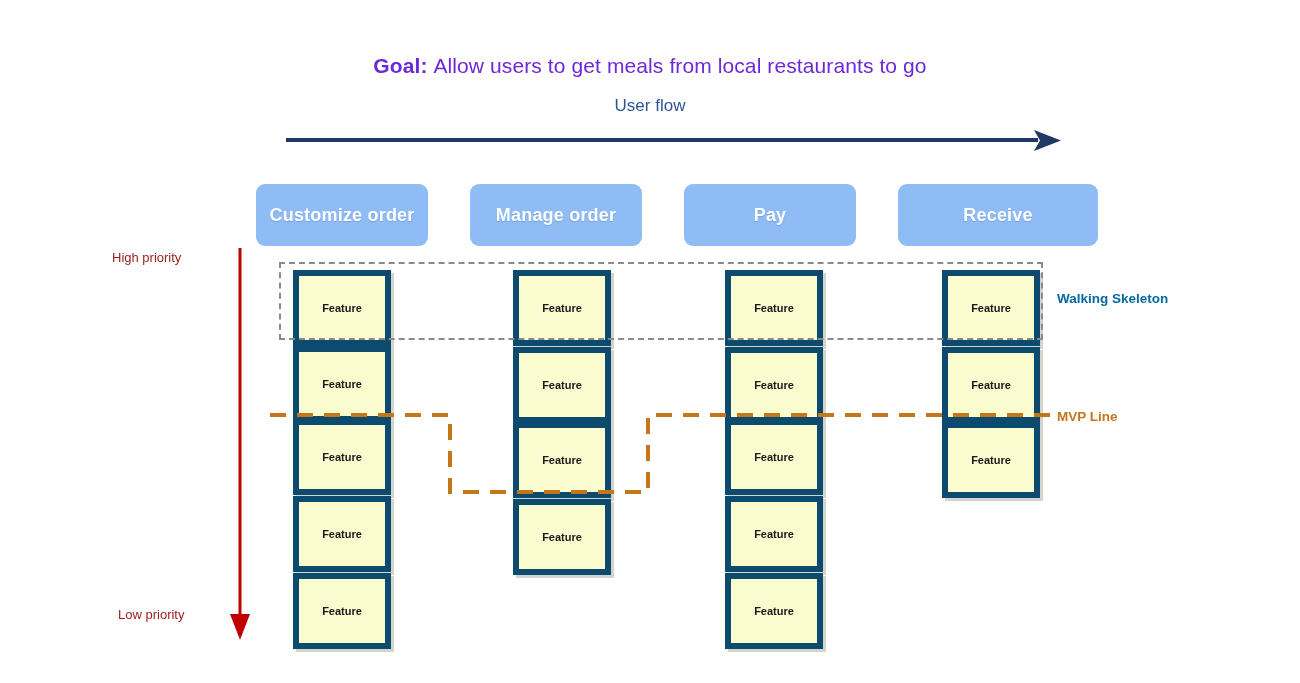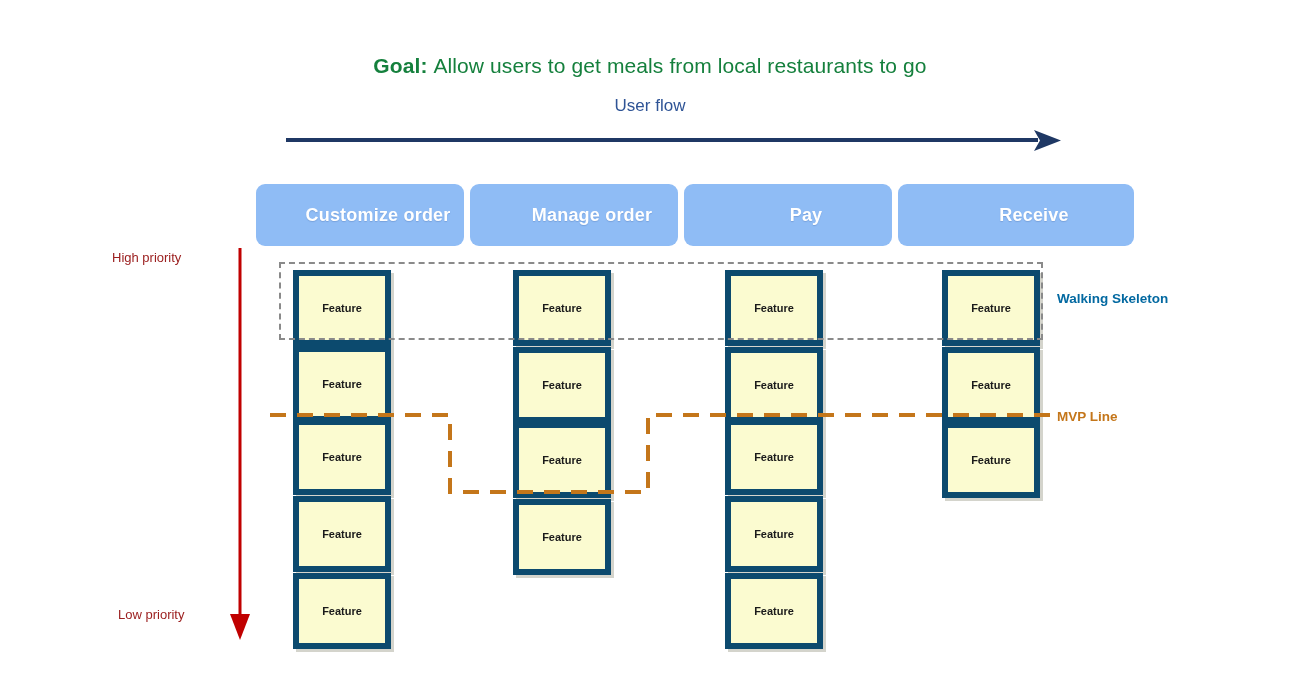--- a/index.html
+++ b/index.html
@@ -20,21 +20,21 @@
   }
 
   
   .goal {
     position: absolute;
     left: 0;
     top: 54px;
     width: 1300px;
     text-align: center;
     font-size: 21px;
-    color: #15803d;
+    color: #6d28d9;
     letter-spacing: 0.1px;
   }
   .goal .goal-label {
     font-weight: bold;
   }
   .userflow {
     position: absolute;
     left: 0;
     top: 96px;
     width: 1300px;
@@ -76,21 +76,20 @@
     border-radius: 9px;
     background: #8fbcf5;
     color: #ffffff;
     font-size: 18px;
     font-weight: bold;
     display: flex;
     align-items: center;
     justify-content: center;
     text-shadow: 0 1px 1px rgba(90,130,190,0.45);
     letter-spacing: 0.2px;
-    padding-left: 36px;
   }
 
   
   .feature {
     position: absolute;
     width: 86px;
     height: 64px;
     background: #fbfbd0;
     border: 6px solid #0c4a6e;
     box-shadow: 3px 3px 0 0 #d4d4cc;

